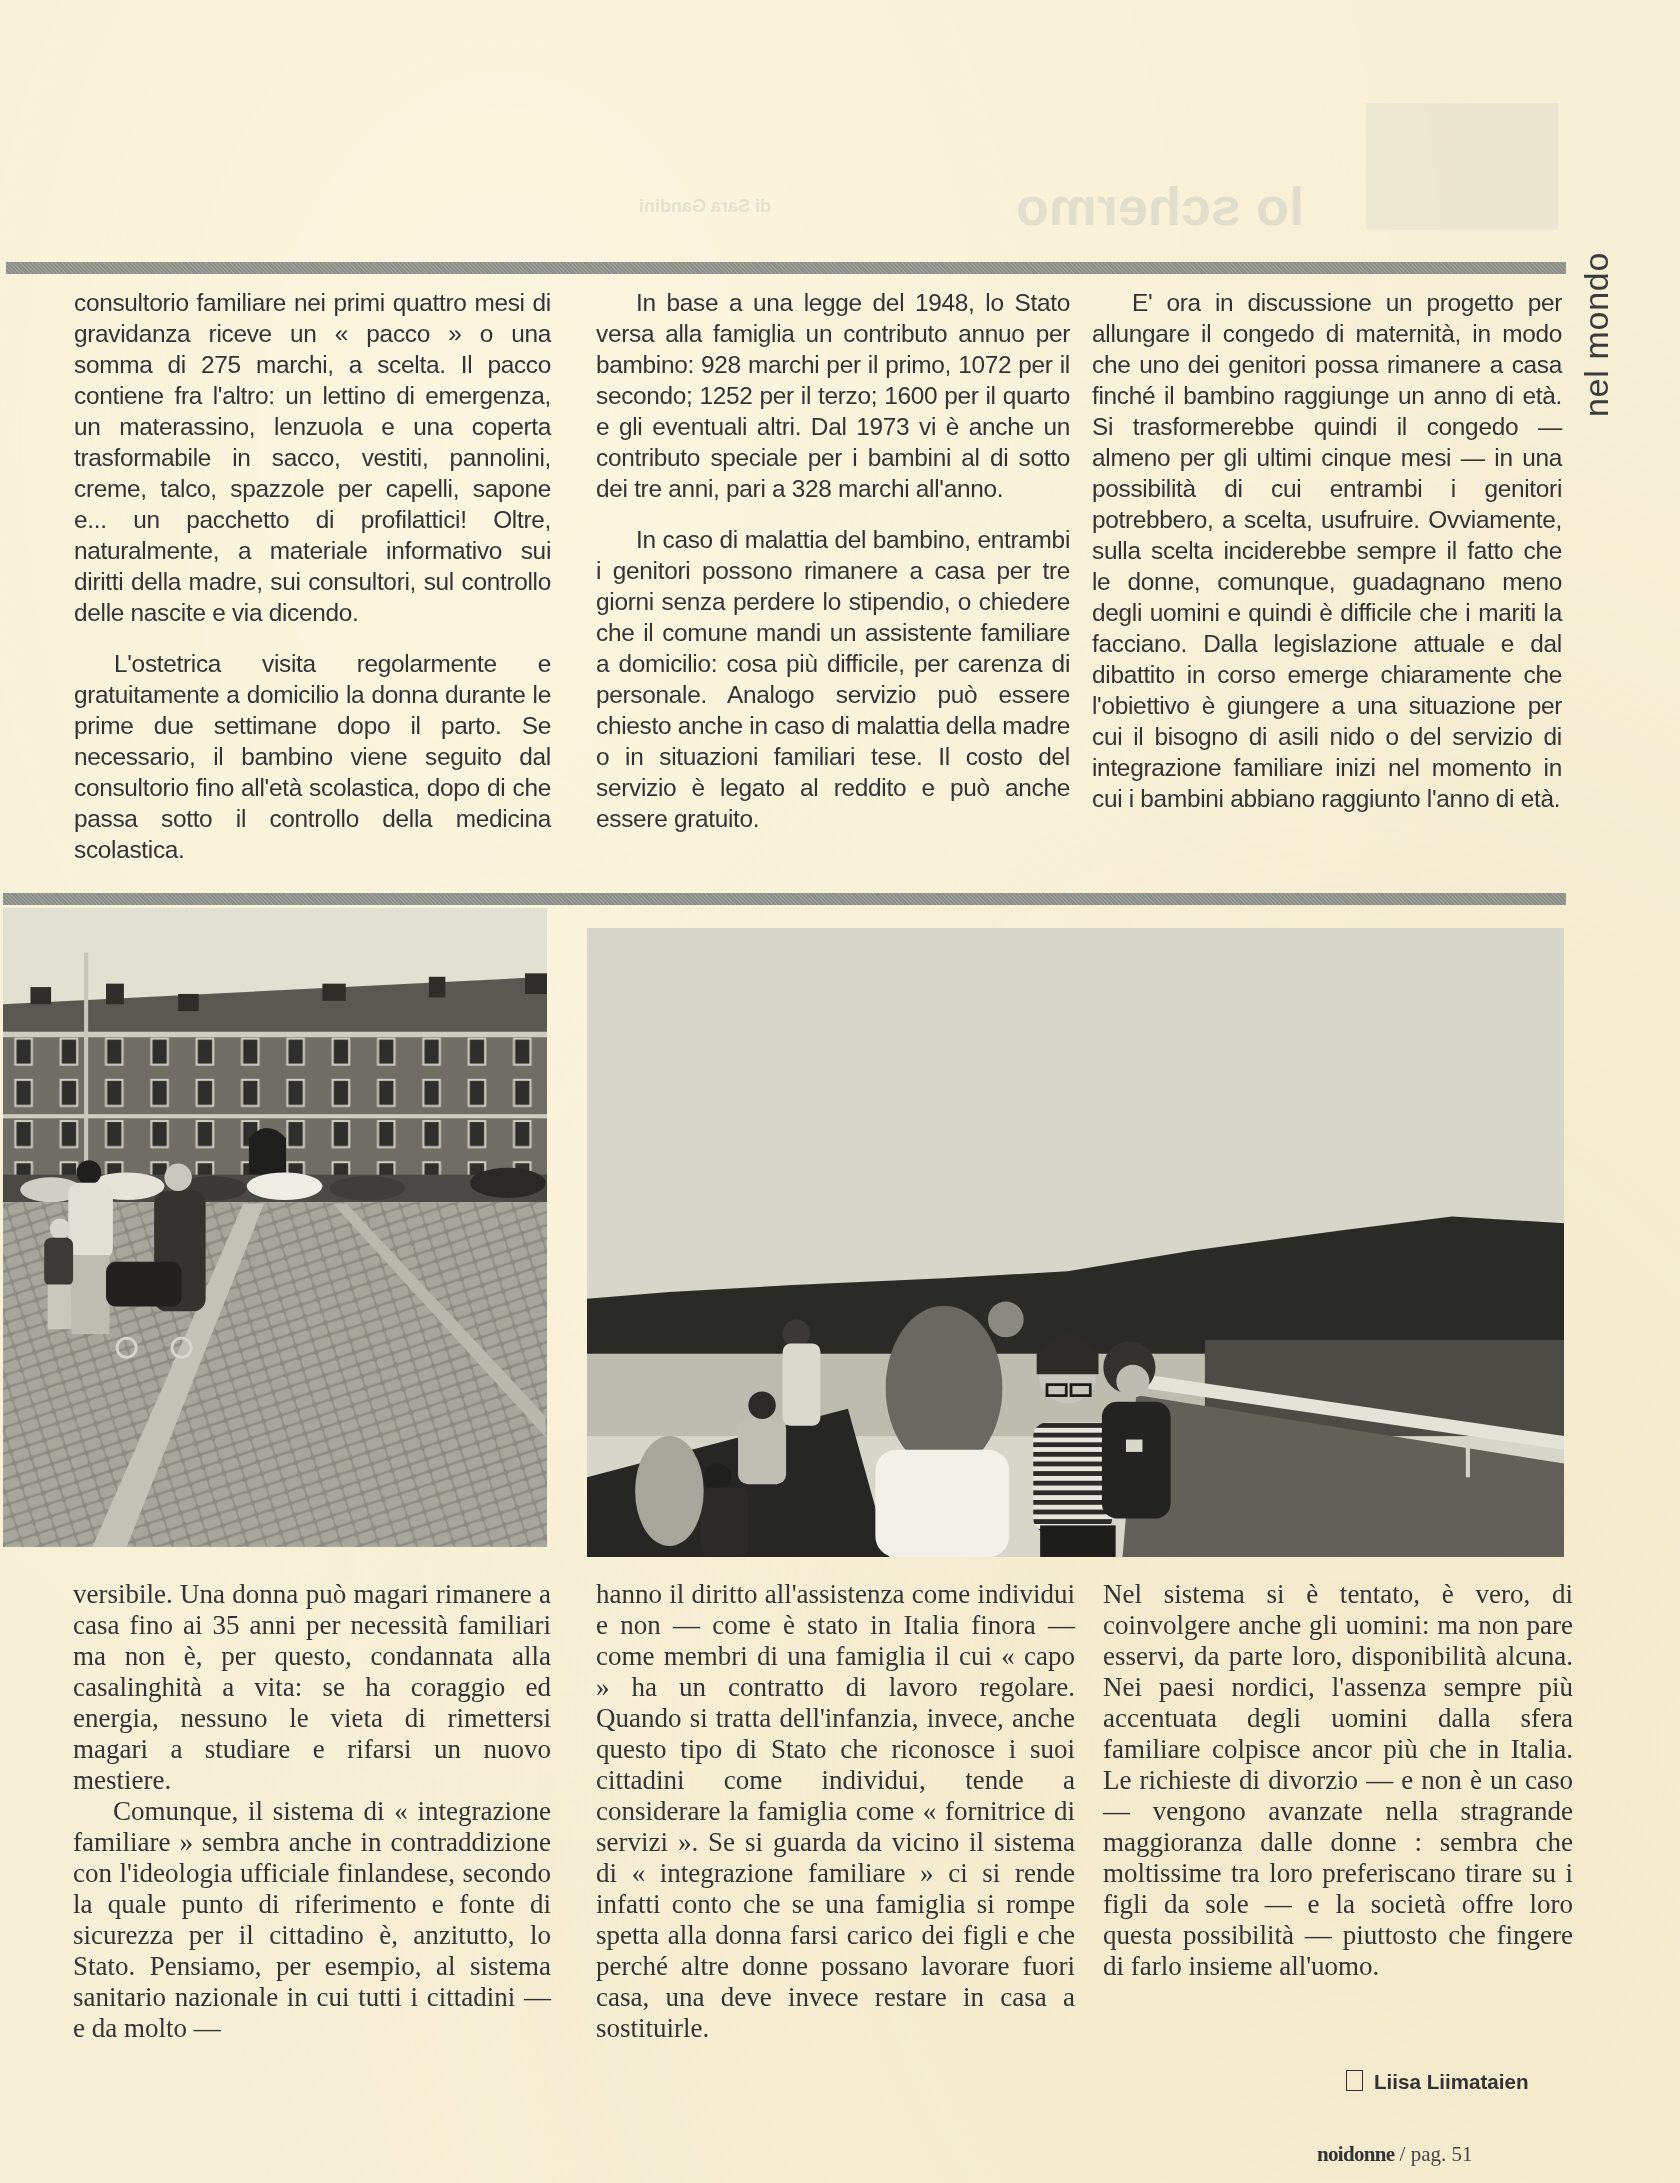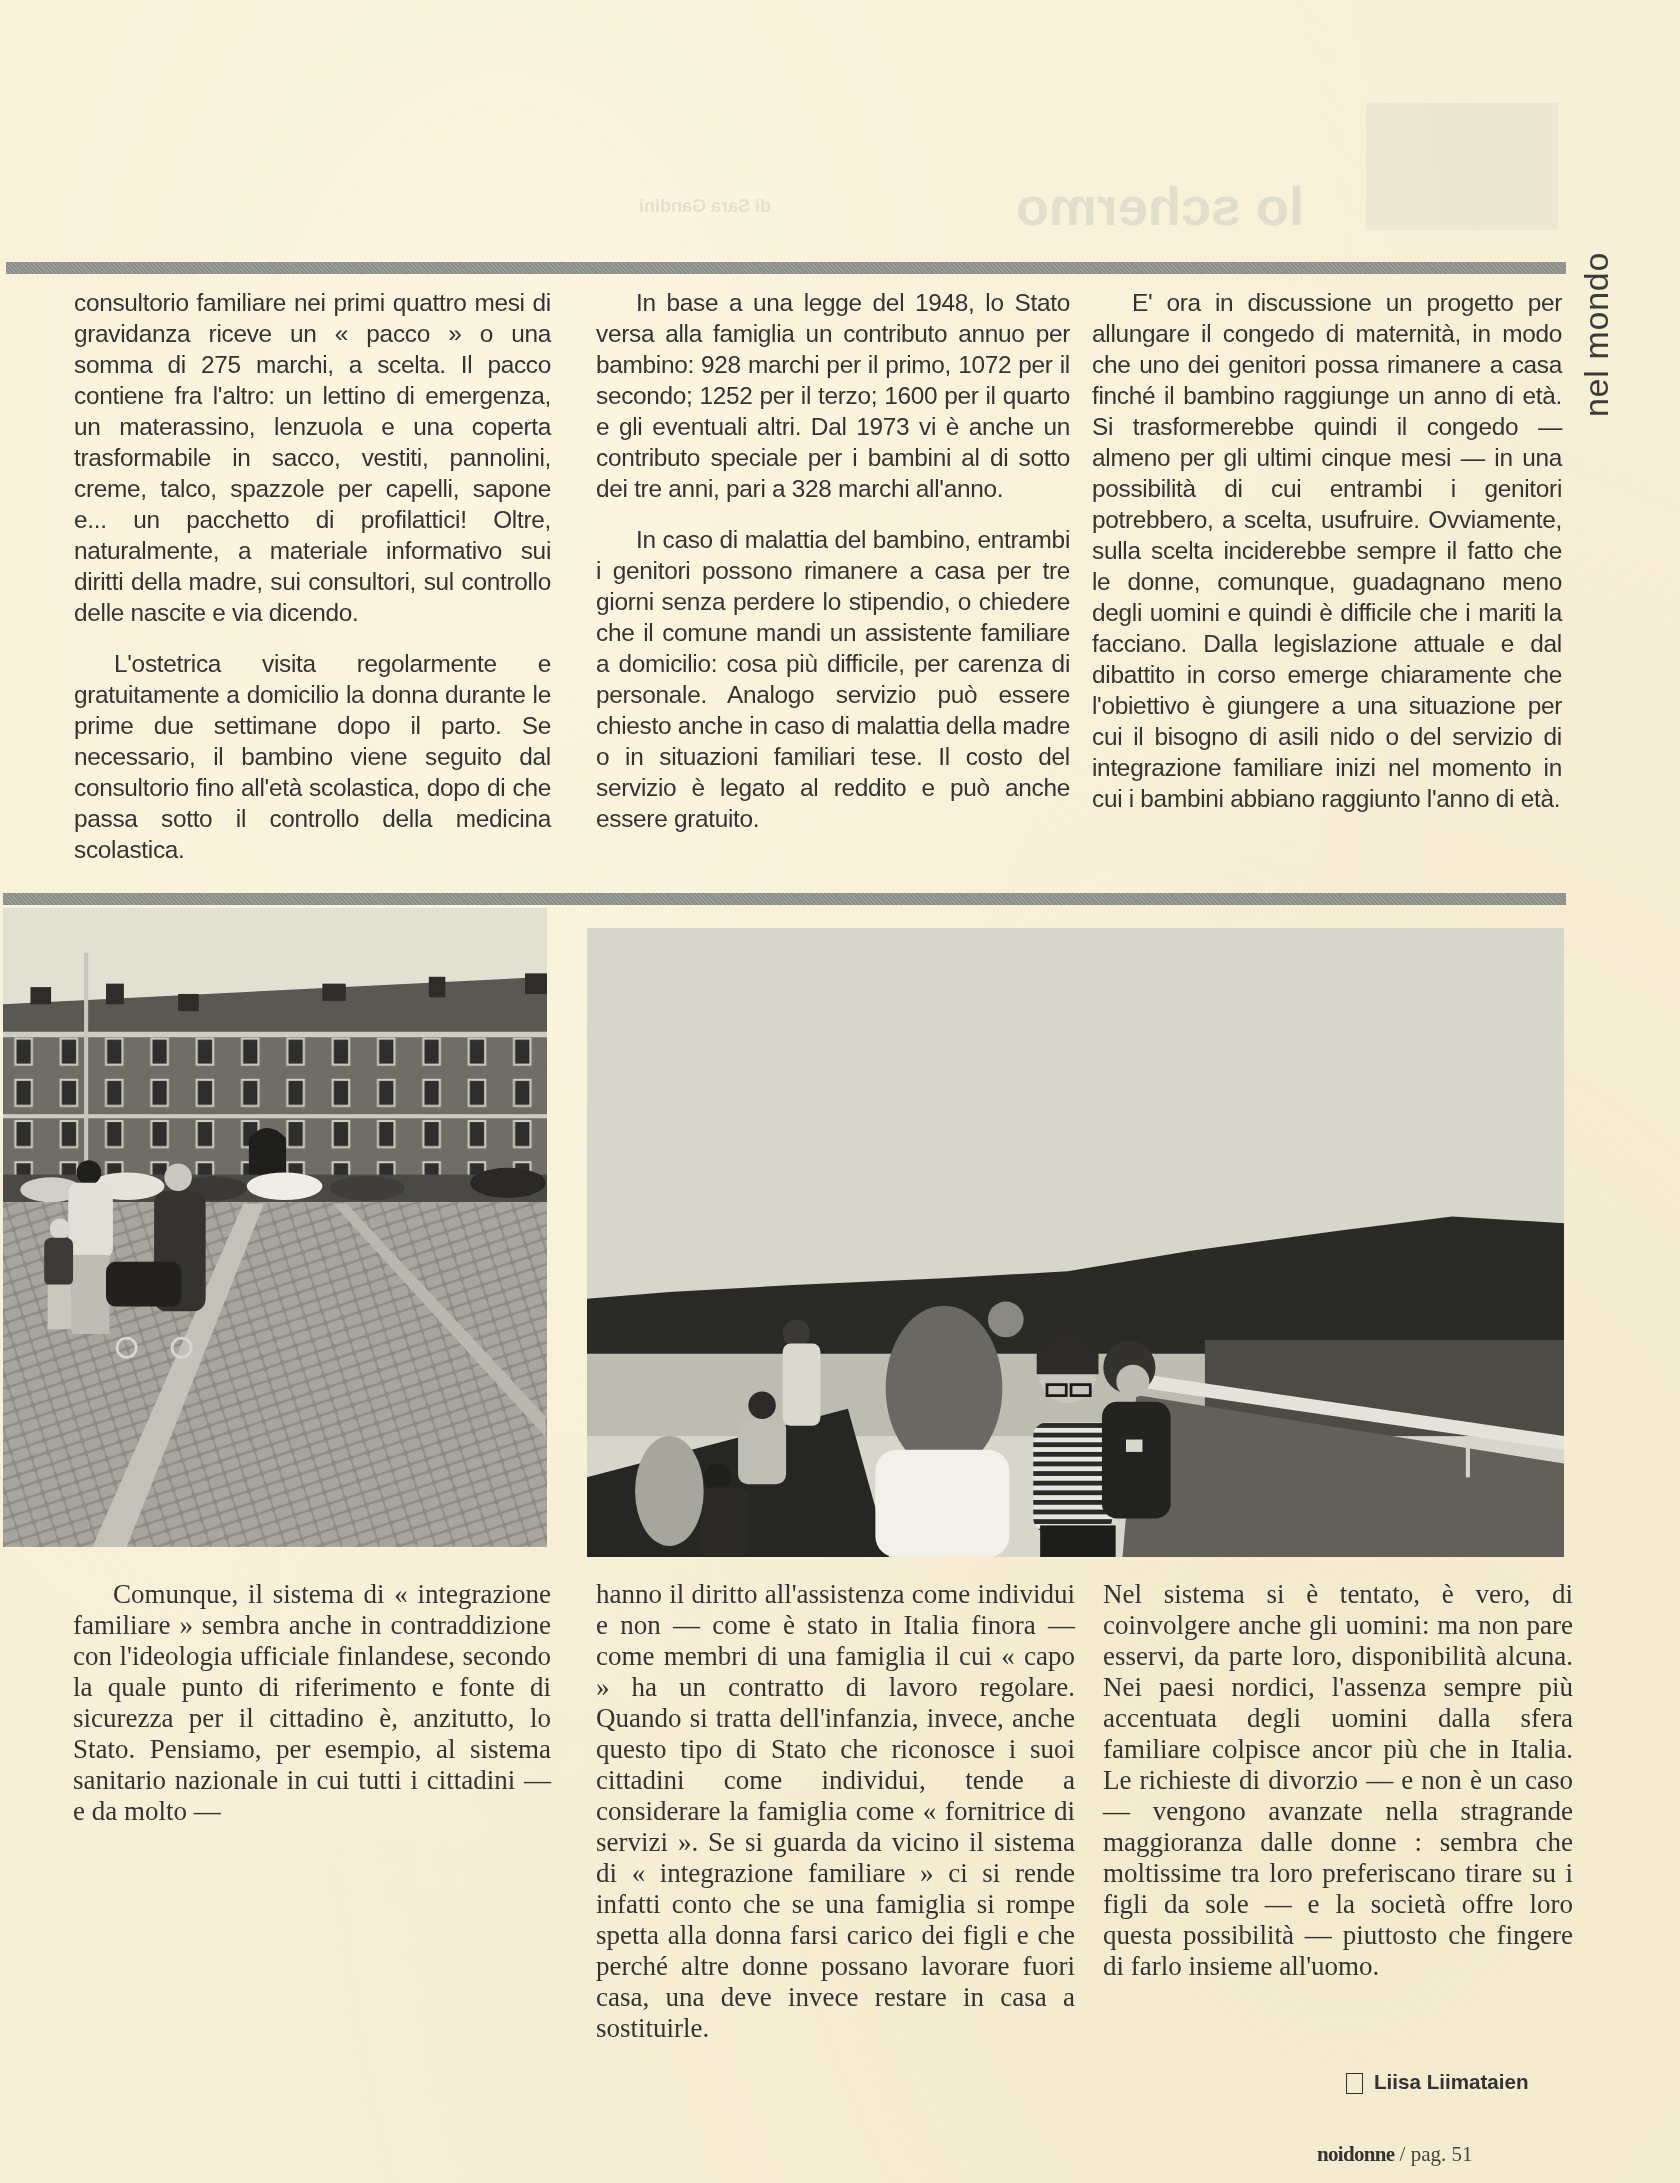--- a/index.html
+++ b/index.html
@@ -63,21 +63,21 @@
     left: 2.7px; top: 908px; width: 544px; height: 639px;
     background: linear-gradient(#e8e4d4 0 10%, #d9d6c9 10% 17%, transparent 17%);
   }
   .photo-right {
     left: 587px; top: 928px; width: 977px; height: 629px;
     background: #d9d8cc;
   }
   .byline {
     position: absolute; left: 1346px; top: 2070px;
     font-family: "Liberation Sans", sans-serif; font-weight: bold; font-size: 20.6px; color: #333;
-    display: flex; align-items: flex-end; gap: 11px;
+    display: flex; align-items: flex-start; gap: 11px;
   }
   .box-icon { width: 15px; height: 19px; border: 1.4px solid #333; display: inline-block; }
   .footer {
     position: absolute; left: 1317px; top: 2142px;
     font-family: Liberation Serif, serif; font-size: 21px; color: #444;
   }
   .footer .brand { font-weight: bold; letter-spacing: -0.7px; color: #333; }
 </style>
 </head>
 <body>
@@ -208,20 +208,21 @@
     <rect x="660" y="870" width="110" height="46" fill="#1d1d1b"></rect>
 
     <circle cx="790" cy="640" r="38" fill="#33322f"></circle>
     <circle cx="795" cy="660" r="24" fill="#bdbcb2"></circle>
     <rect x="750" y="690" width="100" height="170" rx="22" fill="#232321"></rect>
     <rect x="785" y="745" width="24" height="18" fill="#d9d8cf"></rect>
   </svg>
 </div>
 
 <div class="col serif b1">
+  <p>versibile. Una donna può magari rimanere a casa fino ai 35 anni per necessità familiari ma non è, per questo, condannata alla casalinghità a vita: se ha coraggio ed energia, nessuno le vieta di rimettersi magari a studiare e rifarsi un nuovo mestiere.</p>
   <p class="indent">Comunque, il sistema di « integrazione familiare » sembra anche in contraddizione con l'ideologia ufficiale finlandese, secondo la quale punto di riferimento e fonte di sicurezza per il cittadino è, anzitutto, lo Stato. Pensiamo, per esempio, al sistema sanitario nazionale in cui tutti i cittadini — e da molto —</p>
 </div>
 <div class="col serif b2">
   <p>hanno il diritto all'assistenza come individui e non — come è stato in Italia finora — come membri di una famiglia il cui « capo » ha un contratto di lavoro regolare. Quando si tratta dell'infanzia, invece, anche questo tipo di Stato che riconosce i suoi cittadini come individui, tende a considerare la famiglia come « fornitrice di servizi ». Se si guarda da vicino il sistema di « integrazione familiare » ci si rende infatti conto che se una famiglia si rompe spetta alla donna farsi carico dei figli e che perché altre donne possano lavorare fuori casa, una deve invece restare in casa a sostituirle.</p>
 </div>
 <div class="col serif b3">
   <p>Nel sistema si è tentato, è vero, di coinvolgere anche gli uomini: ma non pare esservi, da parte loro, disponibilità alcuna. Nei paesi nordici, l'assenza sempre più accentuata degli uomini dalla sfera familiare colpisce ancor più che in Italia. Le richieste di divorzio — e non è un caso — vengono avanzate nella stragrande maggioranza dalle donne : sembra che moltissime tra loro preferiscano tirare su i figli da sole — e la società offre loro questa possibilità — piuttosto che fingere di farlo insieme all'uomo.</p>
 </div>
 
 <div class="byline">

